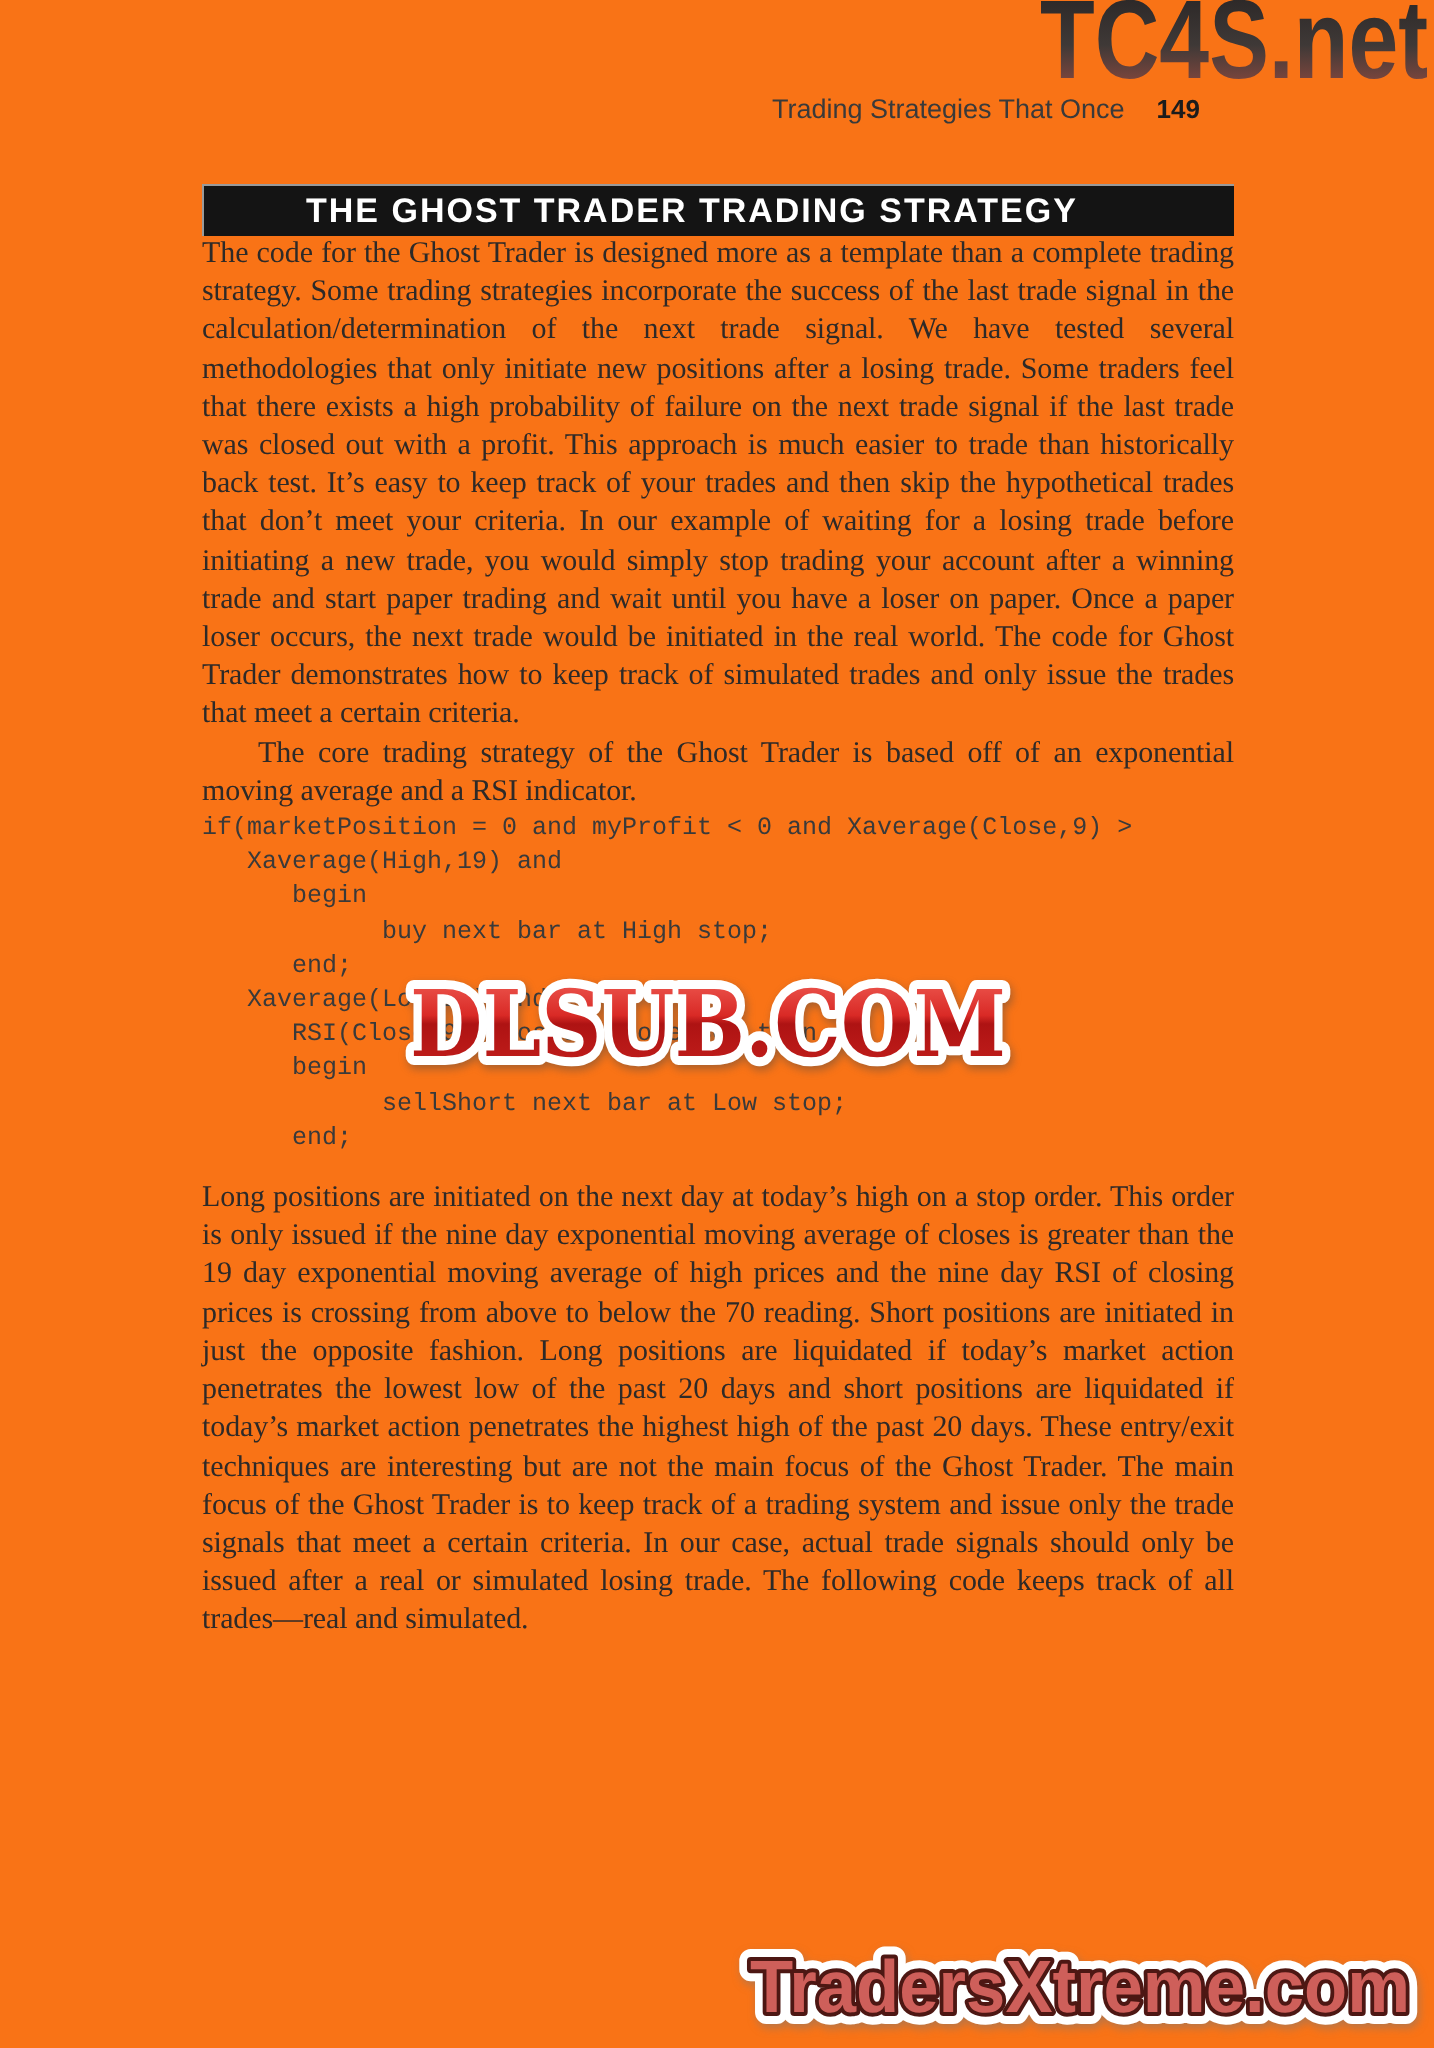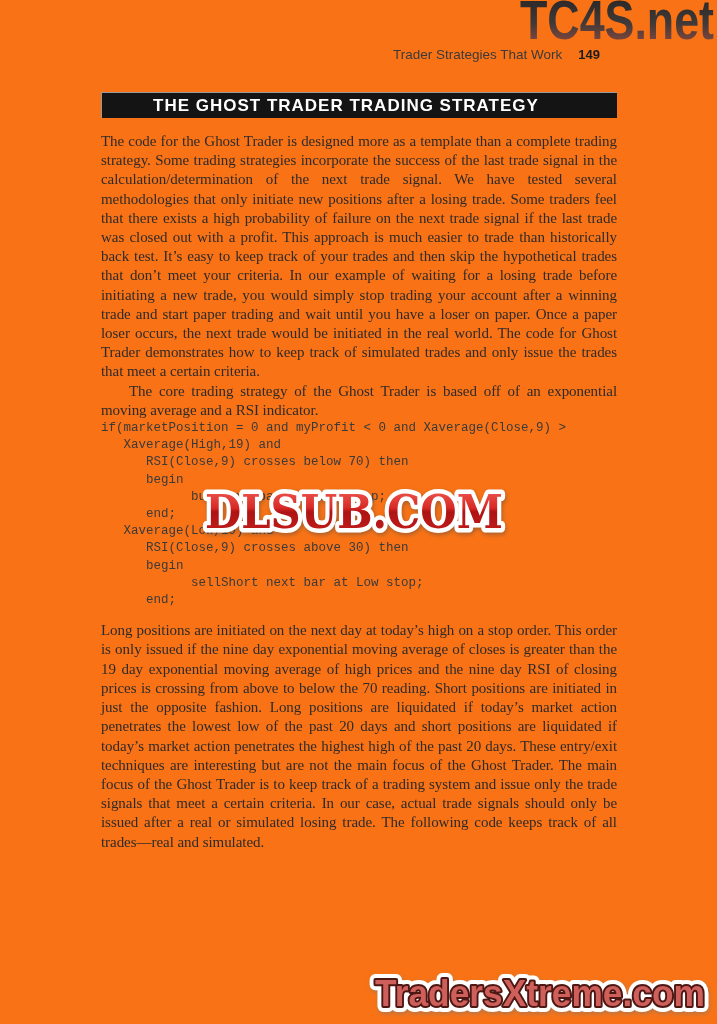--- a/index.html
+++ b/index.html
@@ -45,21 +45,21 @@
     white-space:nowrap;
     margin-left:40px;
   }
 
   .bodytext {
     margin:0; padding:0;
     font-size:15px; line-height:19.2px; letter-spacing:-0.05px;
     color:#2e2a28;
     text-align:justify;
   }
-  .p1 { margin-top:14px; }
+  .p1 { margin-top:0; }
   .p2 { text-indent:28px; }
 
   .codeblock {
     margin-bottom:12px;
   }
   .code-line {
     font-family:"Liberation Mono", monospace;
     font-size:12.5px; line-height:17.2px;
     color:#3a3a3a;
     white-space:pre;
@@ -88,36 +88,35 @@
         <stop offset="0" stop-color="#242121"></stop>
         <stop offset="0.55" stop-color="#3f3937"></stop>
         <stop offset="0.8" stop-color="#74443c"></stop>
         <stop offset="1" stop-color="#aa6154"></stop>
       </linearGradient>
     </defs>
     <text x="100" y="48" text-anchor="middle" textLength="194" lengthAdjust="spacingAndGlyphs" font-family="Liberation Sans, sans-serif" font-weight="bold" font-size="56" fill="url(#g-logo)">TC4S.net</text>
   </svg>
 
   <div class="running-head">
-    <span>Trader Strategies That Work</span><span class="pagenum">149</span>
+    <span>Trading Strategies That Once</span><span class="pagenum">149</span>
   </div>
 
   <div class="content">
 
     <div class="title-bar">
       <span>THE GHOST TRADER TRADING STRATEGY</span>
     </div>
 
     <p class="bodytext p1">The code for the Ghost Trader is designed more as a template than a complete trading strategy. Some trading strategies incorporate the success of the last trade signal in the calculation/determination of the next trade signal. We have tested several methodologies that only initiate new positions after a losing trade. Some traders feel that there exists a high probability of failure on the next trade signal if the last trade was closed out with a profit. This approach is much easier to trade than historically back test. It’s easy to keep track of your trades and then skip the hypothetical trades that don’t meet your criteria. In our example of waiting for a losing trade before initiating a new trade, you would simply stop trading your account after a winning trade and start paper trading and wait until you have a loser on paper. Once a paper loser occurs, the next trade would be initiated in the real world. The code for Ghost Trader demonstrates how to keep track of simulated trades and only issue the trades that meet a certain criteria.</p>
     <p class="bodytext p2">The core trading strategy of the Ghost Trader is based off of an exponential moving average and a RSI indicator.</p>
 
     <div class="codeblock">
       <div class="code-line">if(marketPosition = 0 and myProfit &lt; 0 and Xaverage(Close,9) &gt;</div>
       <div class="code-line">   Xaverage(High,19) and</div>
-      <div class="code-line">      RSI(Close,9) crosses below 70) then</div>
       <div class="code-line">      begin</div>
       <div class="code-line">            buy next bar at High stop;</div>
       <div class="code-line">      end;</div>
       <div class="code-line">   Xaverage(Low,19) and</div>
       <div class="code-line">      RSI(Close,9) crosses above 30) then</div>
       <div class="code-line">      begin</div>
       <div class="code-line">            sellShort next bar at Low stop;</div>
       <div class="code-line">      end;</div>
     </div>
 

